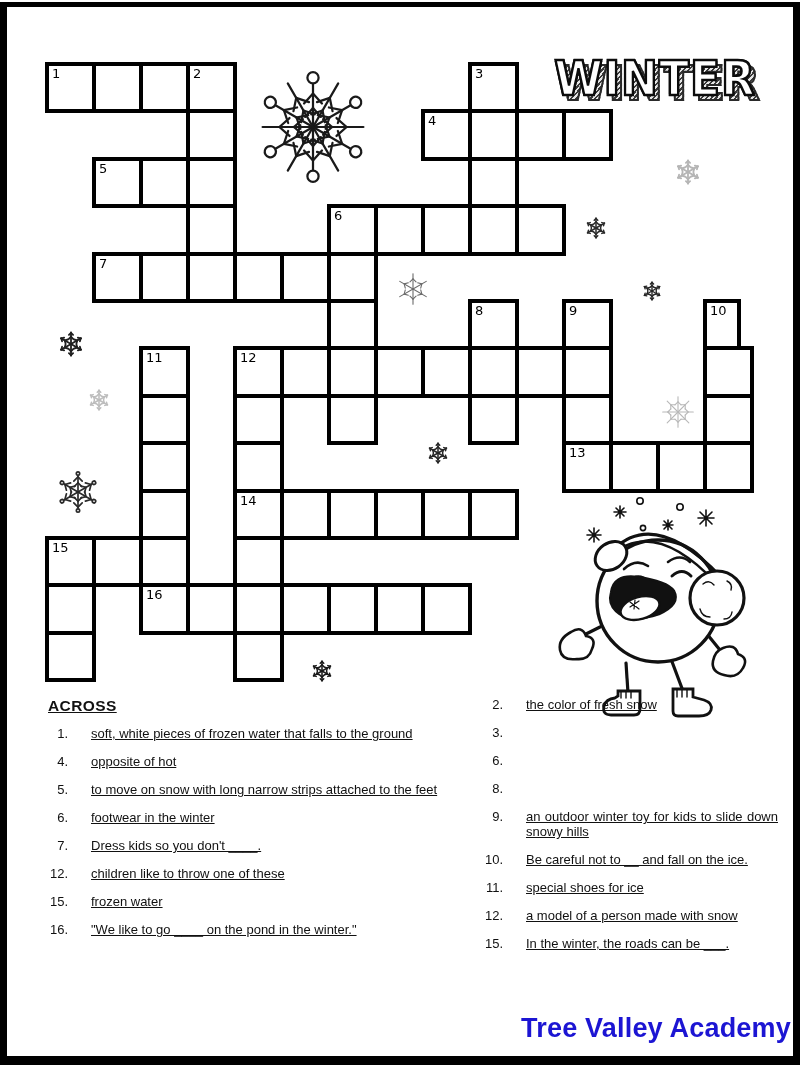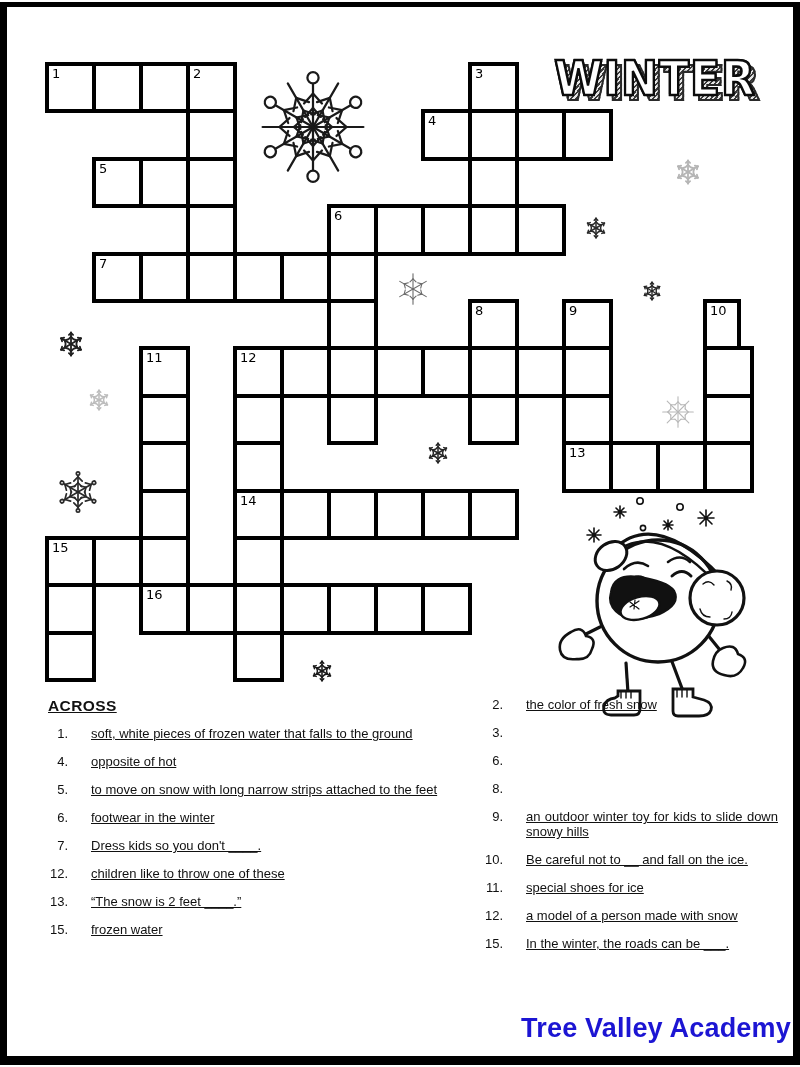--- a/index.html
+++ b/index.html
@@ -780,27 +780,27 @@
         </div>
         <div class="clue">
           <span class="num">7.</span>
           <span class="txt">Dress kids so you don't ____.</span>
         </div>
         <div class="clue">
           <span class="num">12.</span>
           <span class="txt">children like to throw one of these</span>
         </div>
         <div class="clue">
-          <span class="num">13.</span>
-          <span class="txt">“The snow is 2 feet ____.”</span>
-        </div>
-        <div class="clue">
           <span class="num">15.</span>
           <span class="txt">frozen water</span>
         </div>
+        <div class="clue">
+          <span class="num">16.</span>
+          <span class="txt">"We like to go ____ on the pond in the winter."</span>
+        </div>
       </div>
   </div>
 
   <div class="clues clues-down">
     <div id="down-list">
         <div class="clue">
           <span class="num">2.</span>
           <span class="txt">the color of fresh snow</span>
         </div>
         <div class="clue">

